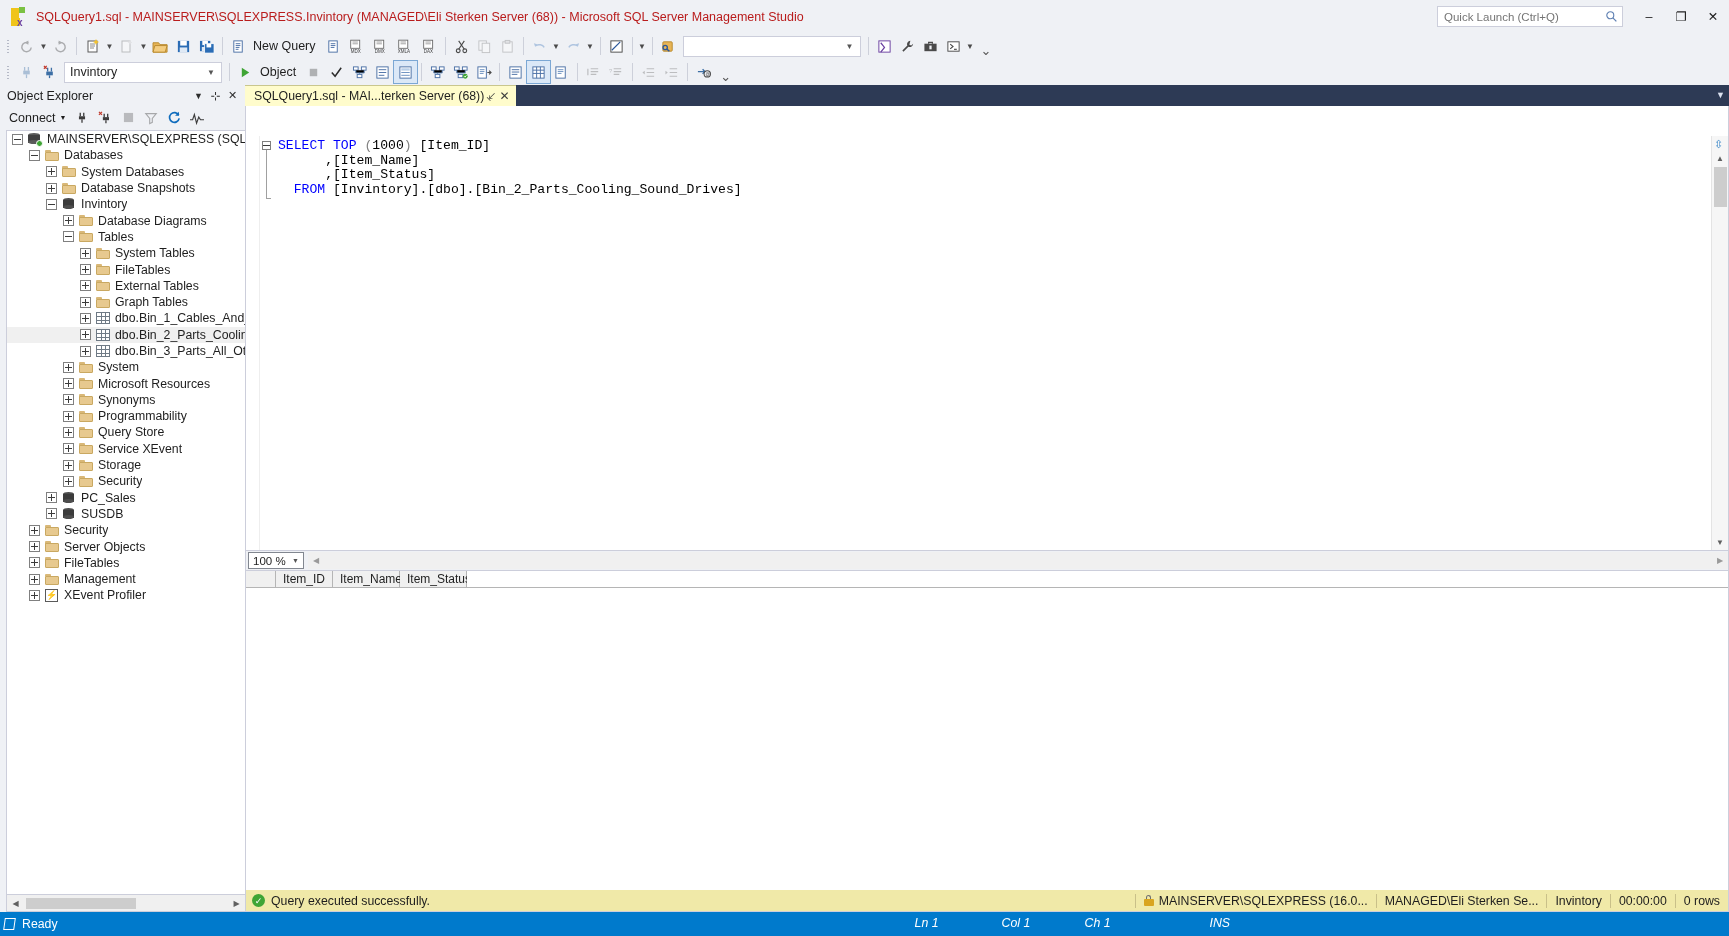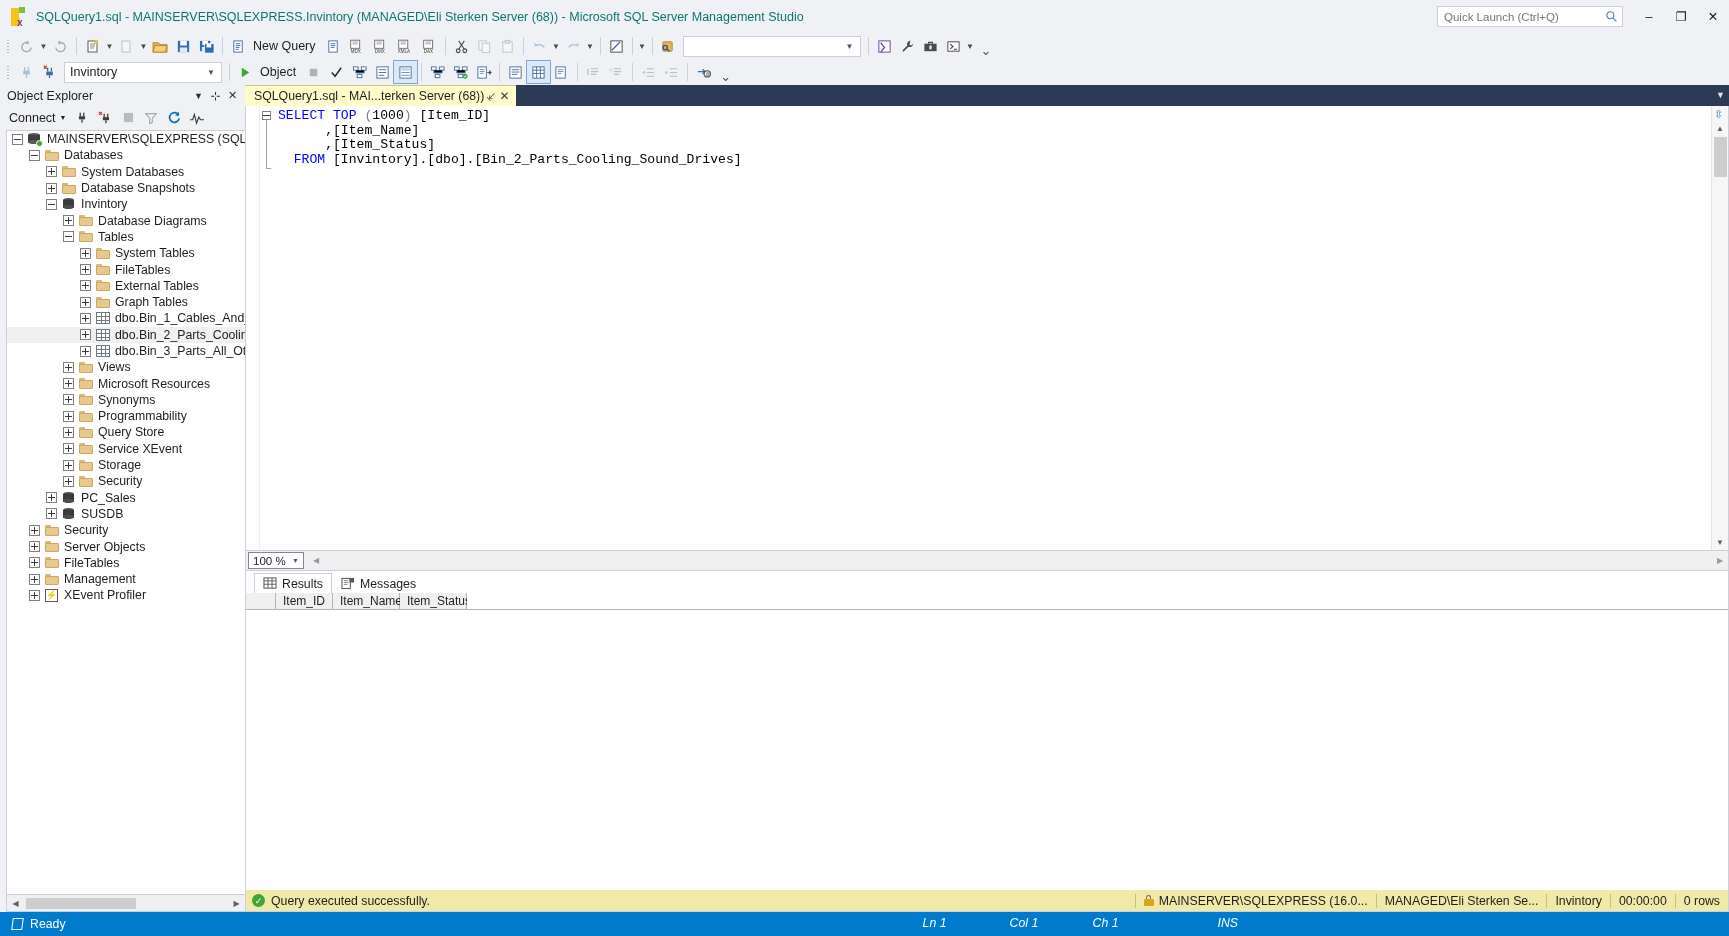--- a/index.html
+++ b/index.html
@@ -16,21 +16,21 @@
   
   .titlebar {
     height: 33px; background: #eff1f5; display: flex; align-items: center;
     padding-left: 8px; position: relative; flex: 0 0 33px;
   }
   .app-logo { width: 20px; height: 20px; position: relative; margin-right: 8px; flex: 0 0 20px; }
   .app-logo .sq1 { position:absolute; left:3px; top:1px; width:8px; height:11px; background:#f0c419; }
   .app-logo .sq2 { position:absolute; left:11px; top:0px; width:6px; height:6px; background:#7ac142; }
   .app-logo .sq3 { position:absolute; left:3px; top:11px; width:9px; height:8px; background:#f0c419; }
   .app-logo .xm { position:absolute; left:9px; top:10px; font-size:10px; color:#6b3fa0; font-weight:bold; }
-  .title-text { font-size: 12.5px; color: #0f766e; white-space: nowrap; }
+  .title-text { font-size: 12.5px; color: #b91c1c; white-space: nowrap; }
   .titlebar-right { position: absolute; right: 0; top: 0; height: 33px; display: flex; align-items: center; }
   .quicklaunch {
     width: 186px; height: 21px; background: #fff; border: 1px solid #cccedb;
     display: flex; align-items: center; padding: 0 4px 0 6px; margin-right: 10px;
     font-size: 11.5px; color: #7a7a7a;
   }
   .quicklaunch input {
     border: none; outline: none; flex: 1; font-size: 11.5px; color: #6d6d6d;
     font-family: "Liberation Sans", sans-serif; background: transparent;
   }
@@ -135,21 +135,21 @@
   .doc-tab {
     height: 21px; background: #fffccc; display: flex; align-items: center; gap: 5px;
     padding: 0 6px 0 9px; font-size: 12.3px; color: #1e1e1e; border-top: 1px solid #c9c68e;
   }
   .doc-tab .pin { font-size: 12px; color:#3c3c3c; transform: rotate(45deg); }
   .doc-tab .cls { font-size: 12px; color:#3c3c3c; }
   .strip-caret { position:absolute; right: 4px; top: 5px; color:#dbe1ef; font-size: 9px; }
 
   .editor-wrap { flex: 1; display: flex; min-height: 0; position: relative; }
   .ed-outer { flex: 1; display:flex; flex-direction: column; min-width:0; border: 1px solid #cccedb; border-top: none; background:#fff; }
-  .ed-main { flex:1; display:flex; min-height:0; position:relative; background:#fff; }
+  .ed-main { flex:1; display:flex; min-height:0; position:relative; background:#fff;margin-top:30px; }
   .ed-selbar { width: 14px; background: #ffffff; flex: 0 0 14px; border-right: 1px solid #eeeeee; }
   .ed-fold { width: 14px; background: #ffffff; flex: 0 0 14px; position: relative; padding-top: 2px; }
   .fold-box {
     width: 9px; height: 9px; border: 1px solid #808080; background:#fff; position:absolute;
     left: 2px; top: 5px; display:flex; align-items:center; justify-content:center;
   }
   .fold-line { position:absolute; left: 6px; top: 14px; width: 1px; height: 48px; background: #a0a0a0; }
   .fold-end { position:absolute; left: 6px; top: 62px; width: 5px; height: 1px; background: #a0a0a0; }
   .code {
     flex: 1; padding: 3px 0 0 4px; font-family: "Liberation Mono", monospace; font-size: 13.1px;
@@ -203,21 +203,21 @@
   .ok-badge { width: 13px; height: 13px; border-radius: 50%; background: #3fa535; color:#fff; font-size:9px; display:flex; align-items:center; justify-content:center; }
   .msg-right { margin-left: auto; display: flex; align-items: center; height: 21px; }
   .msg-cell { padding: 0 8px; display:flex; align-items:center; gap:5px; border-left: 1px solid #c9c089; height: 14px; font-size: 12.3px; white-space: nowrap;}
   .lock-ico { width:10px; height:11px; position:relative; }
   .lock-ico .bd { position:absolute; left:0; bottom:0; width:10px; height:7px; background:#d9a520; border-radius:1px; }
   .lock-ico .sh { position:absolute; left:2.5px; top:0; width:5px; height:5px; border:1.5px solid #6f6f6f; border-bottom:none; border-radius:3px 3px 0 0; }
 
   
   .statusbar {
     height: 24px; background: #007acc; color: #fff; display: flex; align-items: center;
-    font-size: 12.3px; flex: 0 0 24px; padding-left: 12px;
+    font-size: 12.3px; flex: 0 0 24px; padding-left: 4px;
   }
   .sb-ready { display:flex; align-items:center; gap:7px; }
   .sb-glyph { width: 11px; height: 12px; border: 1.5px solid #fff; transform: skewX(-8deg); }
   .sb-ln { left: 857px; } .sb-col { left: 944px; } .sb-ch { left: 1027px; } .sb-ins { left: 1152px; }
   .sb-rel { position: relative; flex: 1; height: 24px; font-style: italic; }
   .sb-rel > div { position: absolute; top: 4px; }
 </style>
 </head>
 <body>
 
@@ -821,21 +821,21 @@
             <span class="expander">
               <span class="exp-h"></span>
               <span class="exp-v"></span>
             </span>
             <span class="t-icon">
               <span class="folder">
                 <span class="tab"></span>
                 <span class="bd"></span>
               </span>
             </span>
-            <span class="t-label">Views</span>
+            <span class="t-label">System</span>
           </div>
           <div class="tree-row">
             <span style="display:inline-block;width:56px;flex:0 0 56px"></span>
             <span class="expander">
               <span class="exp-h"></span>
               <span class="exp-v"></span>
             </span>
             <span class="t-icon">
               <span class="folder">
                 <span class="tab"></span>
@@ -1074,37 +1074,20 @@
             <div class="ed-hscroll">
               <span class="edhs-arrow">◀</span>
               <span class="edhs-track"></span>
               <span class="edhs-arrow">▶</span>
             </div>
           </div>
         </div>
       </div>
 
       <div class="results-pane">
-        <div class="res-tabs">
-          <div class="res-tab active">
-            <svg width="14" height="13" viewBox="0 0 15 14">
-              <rect x="1" y="1" width="13" height="11" fill="#fff" stroke="#4a4a4a"></rect>
-              <path d="M1 4.2h13M1 7.8h13M5.3 1v11M9.7 1v11" stroke="#4a4a4a" stroke-width=".9"></path>
-            </svg>
-            <span>Results</span>
-          </div>
-          <div class="res-tab">
-            <svg width="14" height="13" viewBox="0 0 15 14">
-              <rect x="1" y="1.5" width="9" height="11" fill="#fff" stroke="#4a4a4a"></rect>
-              <path d="M3 4h5M3 6h5M3 8h4" stroke="#7a7a7a" stroke-width=".9"></path>
-              <rect x="9" y="1" width="5" height="5" fill="#5a5a5a"></rect>
-            </svg>
-            <span>Messages</span>
-          </div>
-        </div>
         <div class="grid-area">
           <div class="grid-header" id="grid-head">
               <div class="gh-corner"></div>
               <div class="gh-cell" style="width: 57px; flex: 0 0 57px;">Item_ID</div>
               <div class="gh-cell" style="width: 67px; flex: 0 0 67px;">Item_Name</div>
               <div class="gh-cell" style="width: 67px; flex: 0 0 67px;">Item_Status</div>
               <div class="gh-rest"></div>
             </div>
         </div>
         <div class="msg-strip">

